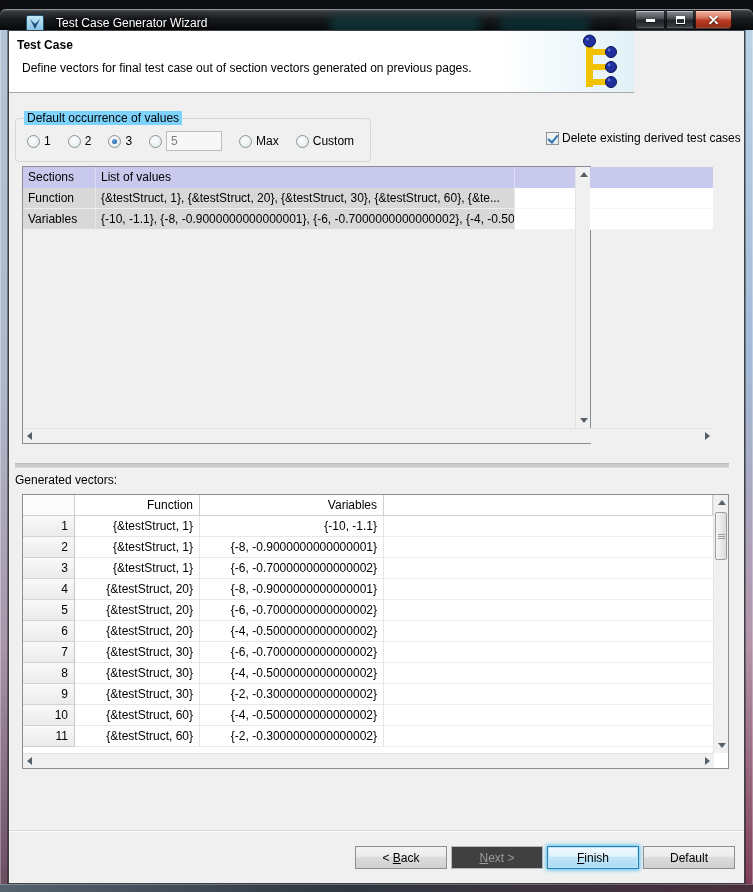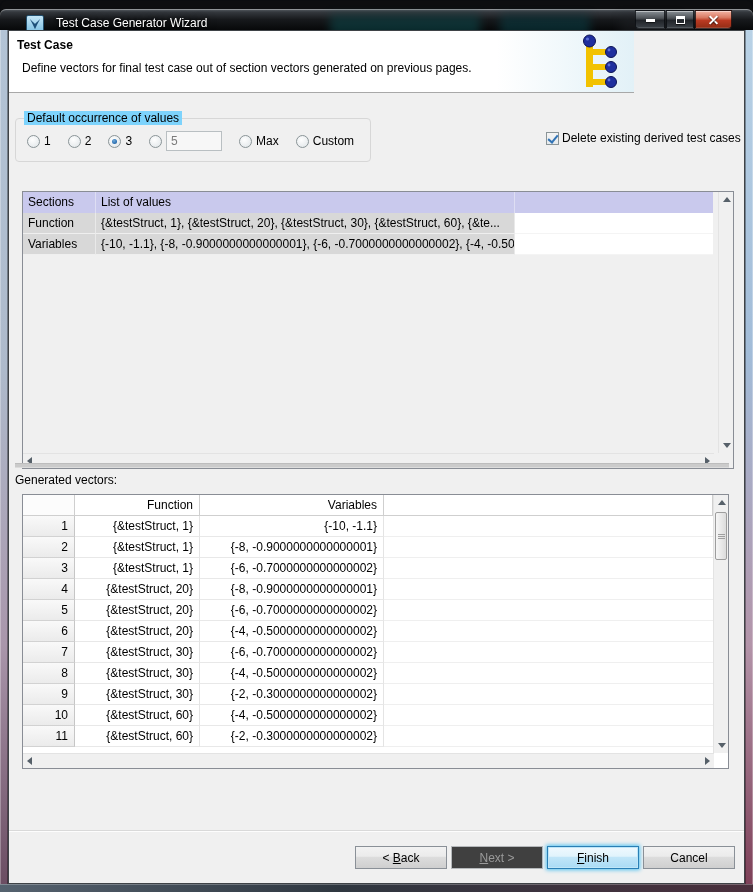--- a/index.html
+++ b/index.html
@@ -78,21 +78,21 @@
   .arr-right{border-top:4px solid transparent;border-bottom:4px solid transparent;border-left:5px solid #566069;}
   .vscroll{position:absolute;right:0;top:0;width:15px;background:#f0f0f0;border-left:1px solid #e3e3e3;}
   .hscroll{position:absolute;left:0;bottom:0;height:15px;background:#f0f0f0;border-top:1px solid #e3e3e3;
     display:flex;align-items:center;justify-content:space-between;padding:0 4px;}
   .vbtn{position:absolute;left:0;width:15px;height:15px;display:flex;align-items:center;justify-content:center;}
   .thumb{position:absolute;left:1px;width:12px;border:1px solid #9d9d9d;border-radius:2px;
     background:linear-gradient(90deg,#f6f6f6,#dcdcdc);display:flex;align-items:center;justify-content:center;}
   .grip{width:7px;}
   .grip span{display:block;height:1px;background:#9f9f9f;margin:1px 0;}
   
-  .table1{position:absolute;left:13px;top:160px;width:712px;height:278px;border:1px solid #898d95;background:#f0f0f0;}
+  .table1{position:absolute;left:13px;top:135px;width:569px;height:278px;border:1px solid #898d95;background:#f0f0f0;}
   .t1-head{position:absolute;left:0;top:0;width:690px;height:21px;background:#c9c9ed;display:flex;}
   .t1-head .cell{line-height:21px;padding-left:5px;border-right:1px solid #dedef3;}
   .t1-row{position:absolute;left:0;width:690px;height:21px;display:flex;}
   .t1-row .cell{line-height:20px;padding-left:5px;background:#d8d8d8;border-right:1px solid #e9e9e9;
     border-bottom:1px solid #efefef;white-space:nowrap;overflow:hidden;}
   .c-sec{width:73px;}
   .c-val{width:419px;}
   .c-fill{flex:1;background:#fff;border-right:none !important;}
   .t1-row .c-fill{background:#fff;border-bottom:1px solid #f4f4f4;}
   
@@ -359,18 +359,18 @@
       <div class="btn">
         <span><span>&lt; </span><span class="ak">B</span><span>ack</span></span>
       </div>
       <div class="btn disabled">
         <span><span></span><span class="ak">N</span><span>ext &gt;</span></span>
       </div>
       <div class="btn default">
         <span><span></span><span class="ak">F</span><span>inish</span></span>
       </div>
       <div class="btn">
-        <span><span></span><span class="ak"></span><span>Cancel</span></span>
+        <span><span></span><span class="ak"></span><span>Default</span></span>
       </div>
     </div>
 
   </div>
 </div>
 
 </body></html>

